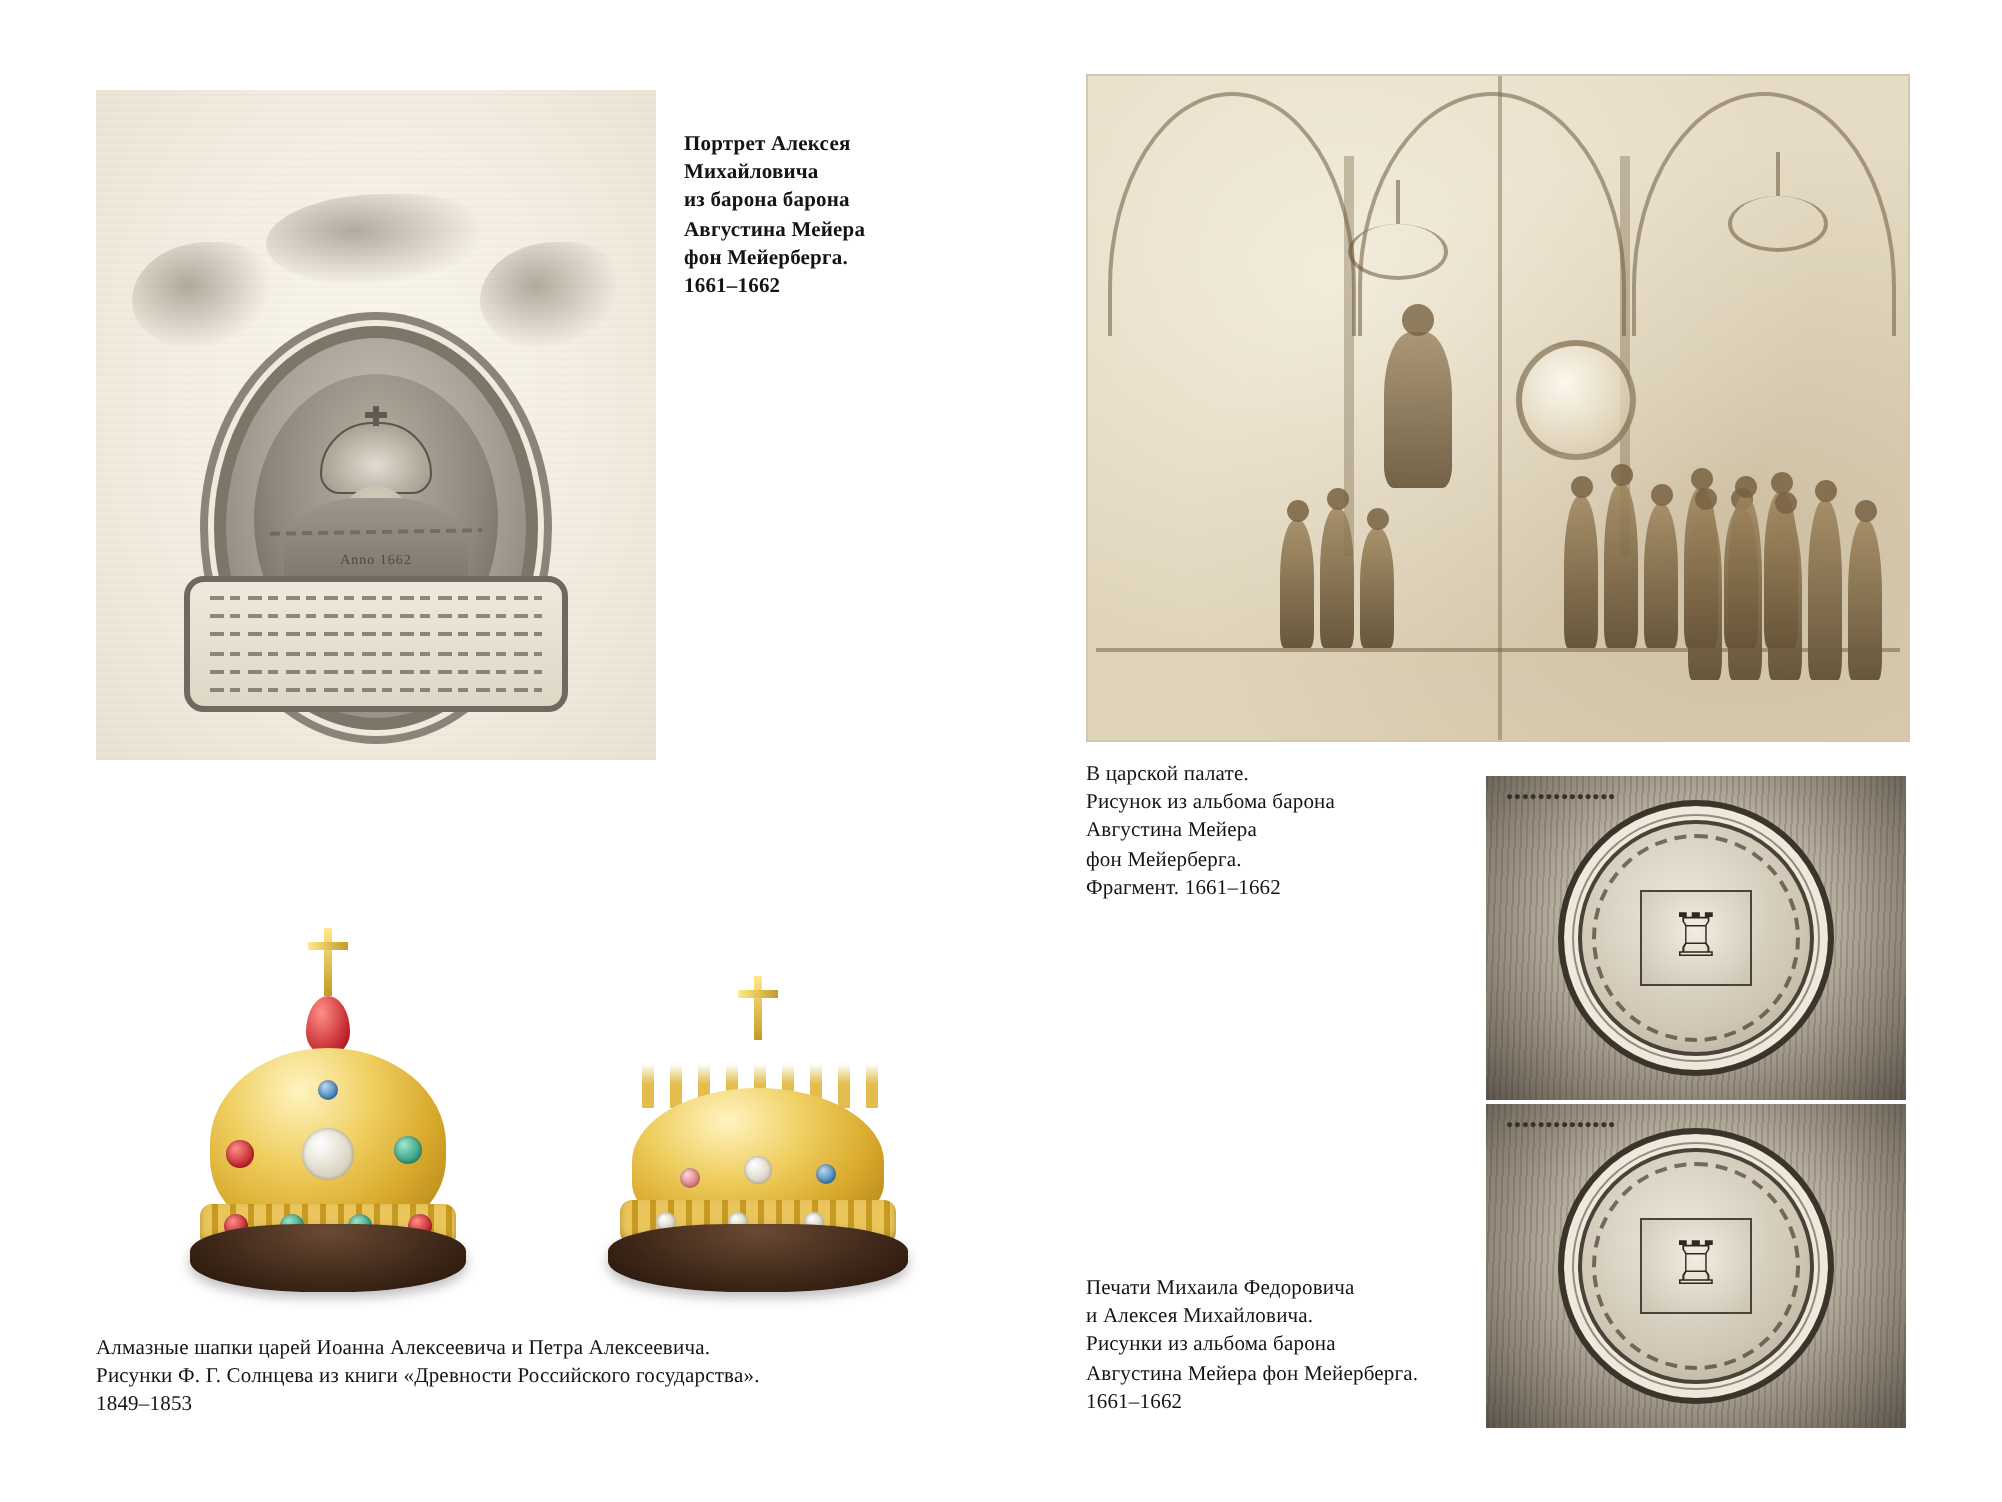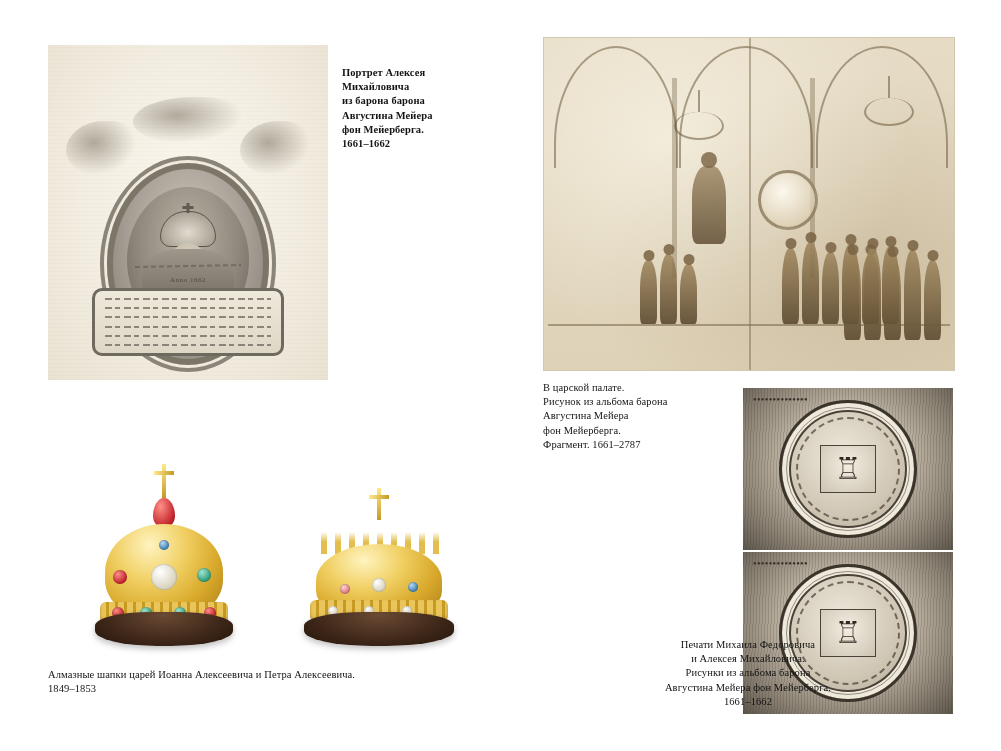--- a/index.html
+++ b/index.html
@@ -24,21 +24,21 @@
   
   .caption {
     position: absolute;
     font-family: "Liberation Serif", serif;
     font-size: 10.5px;
     line-height: 14.2px;
     color: #141414;
     letter-spacing: 0.1px;
   }
   .caption .line { display: block; white-space: nowrap; }
-  .caption.right-align { text-align: center; }
+  .caption.right-align { text-align: left; }
 
   
   #portrait-figure {
     position: absolute;
     left: 48px;
     top: 45px;
     width: 280px;
     height: 335px;
     background: #fca5a5;
     overflow: hidden;
@@ -588,20 +588,21 @@
         <span class="gem white" style="left: 18px; top: 6px; width: 10px; height: 10px;"></span>
         <span class="gem white" style="left: 54px; top: 6px; width: 10px; height: 10px;"></span>
         <span class="gem white" style="left: 92px; top: 6px; width: 10px; height: 10px;"></span>
       </div>
       <div class="fur"></div>
     </div>
   </div>
 
   <div class="caption" id="crowns-caption">
     <span class="line">Алмазные шапки царей Иоанна Алексеевича и Петра Алексеевича.</span>
+    <span class="line">Рисунки Ф. Г. Солнцева из книги «Древности Российского государства».</span>
     <span class="line">1849–1853</span>
   </div>
 
   <div id="palace-figure">
     <div class="palace-wash"></div>
     <div class="vault v1"></div>
     <div class="vault v2"></div>
     <div class="vault v3"></div>
     <div class="pillar p1"></div>
     <div class="pillar p2"></div>
@@ -631,21 +632,21 @@
     </div>
     <div class="floor-line"></div>
     <div class="seam"></div>
   </div>
 
   <div class="caption" id="palace-caption">
     <span class="line">В царской палате.</span>
     <span class="line">Рисунок из альбома барона</span>
     <span class="line">Августина Мейера</span>
     <span class="line">фон Мейерберга.</span>
-    <span class="line">Фрагмент. 1661–2787</span>
+    <span class="line">Фрагмент. 1661–1662</span>
   </div>
 
   <div class="seal-figure" id="seal-top">
     <div class="seal-bg"></div>
     <div class="seal-script top-text">●●●●●●●●●●●●●●</div>
     <div class="seal-ring">
       <div class="seal-outer-text"></div>
       <div class="seal-center">♖</div>
     </div>
   </div>

